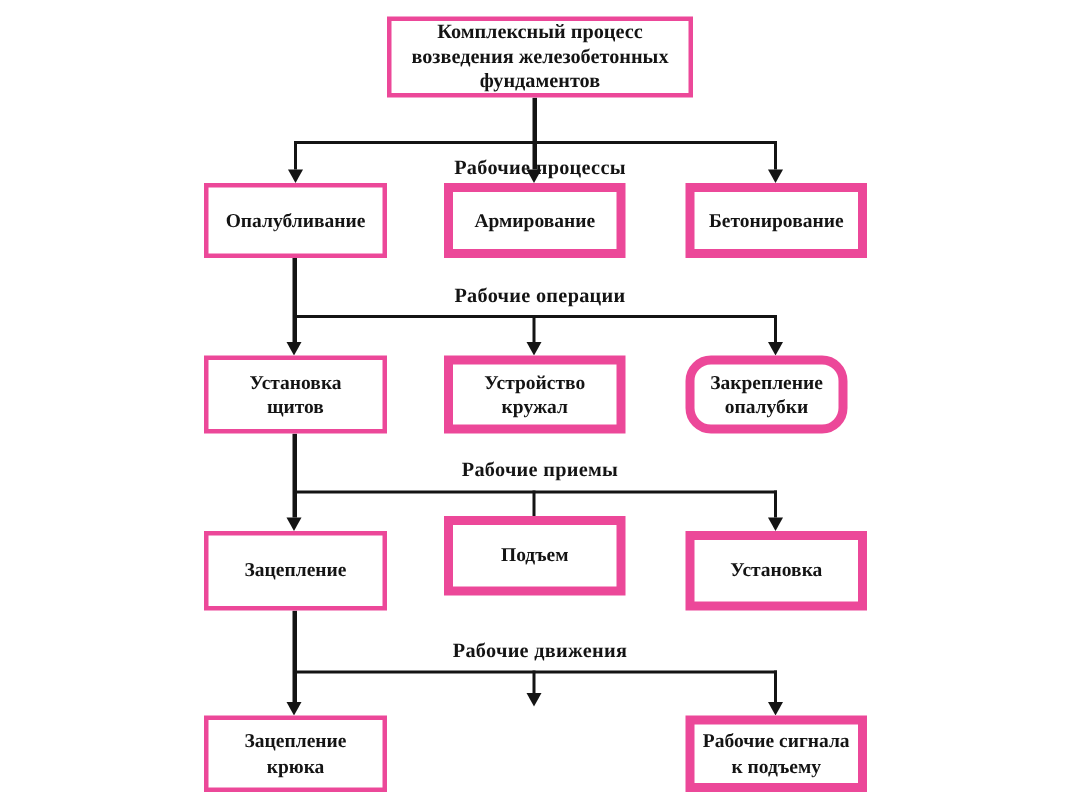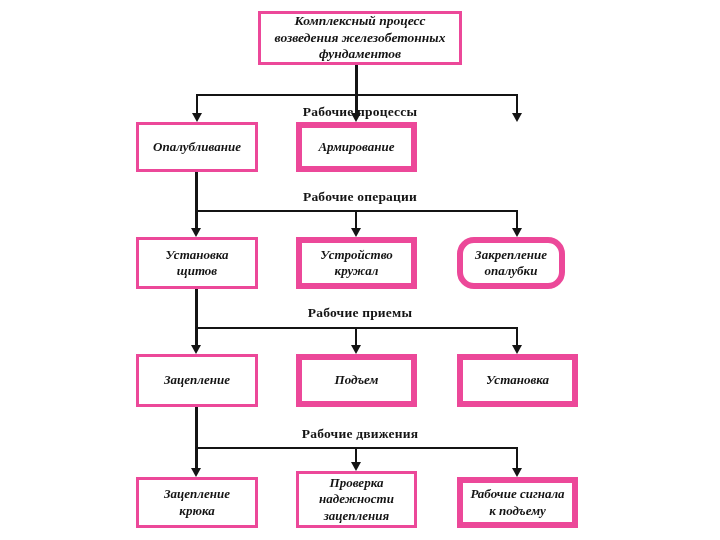--- a/index.html
+++ b/index.html
@@ -14,21 +14,20 @@
   .box{
     position:absolute;
     box-sizing:border-box;
     border:6px solid #ec4899;
     background:#ffffff;
     display:flex;align-items:center;justify-content:center;
     text-align:center;
     font-weight:bold;font-size:13px;line-height:1.25;
     white-space:pre-line;
     padding:2px 3px;
-    font-style:italic;
   }
   .box.heavy{border-width:3px;}
   .root-box{font-size:13.5px;}
   .lvl-label{
     position:absolute;left:238px;width:244px;
     text-align:center;
     font-weight:bold;font-size:13.5px;line-height:1.1;
     letter-spacing:0.2px;
   }
   .hline,.vline{position:absolute;background:#141414;}
@@ -83,33 +82,31 @@
 возведения железобетонных
 фундаментов</div>
 
   <div class="lvl-label" style="top:74px;margin-top:31px;">Рабочие процессы</div>
   <div class="lvl-label" style="top:190px;">Рабочие операции</div>
   <div class="lvl-label" style="top:306px;">Рабочие приемы</div>
   <div class="lvl-label" style="top:427px;">Рабочие движения</div>
 
   <div class="box heavy" style="left:136px;top:122px;width:122px;height:50px;">Опалубливание</div>
   <div class="box" style="left:296px;top:122px;width:121px;height:50px;">Армирование</div>
+  <div class="box" style="left:457px;top:122px;width:121px;height:50px;">Бетонирование</div>
 
   <div class="box heavy" style="left:136px;top:237px;width:122px;height:52px;">Установка
 щитов</div>
   <div class="box" style="left:296px;top:237px;width:121px;height:52px;">Устройство
 кружал</div>
   <div class="box" style="left:457px;top:237px;width:108px;height:52px;border-radius:17px;">Закрепление
 опалубки</div>
 
   <div class="box heavy" style="left:136px;top:354px;width:122px;height:53px;">Зацепление</div>
-  <div class="box" style="left:296px;top:354px;width:121px;height:53px;">Подъем</div>
+  <div class="box" style="left:296px;top:344px;width:121px;height:53px;">Подъем</div>
   <div class="box" style="left:457px;top:354px;width:121px;height:53px;">Установка</div>
 
   <div class="box heavy" style="left:136px;top:477px;width:122px;height:51px;">Зацепление
 крюка</div>
-  <div class="box heavy" style="left:296px;top:471px;width:121px;height:57px;">Проверка
-надежности
-зацепления</div>
   <div class="box" style="left:457px;top:477px;width:121px;height:51px;">Рабочие сигнала
 к подъему</div>
 
 </div>
 
 </body></html>

